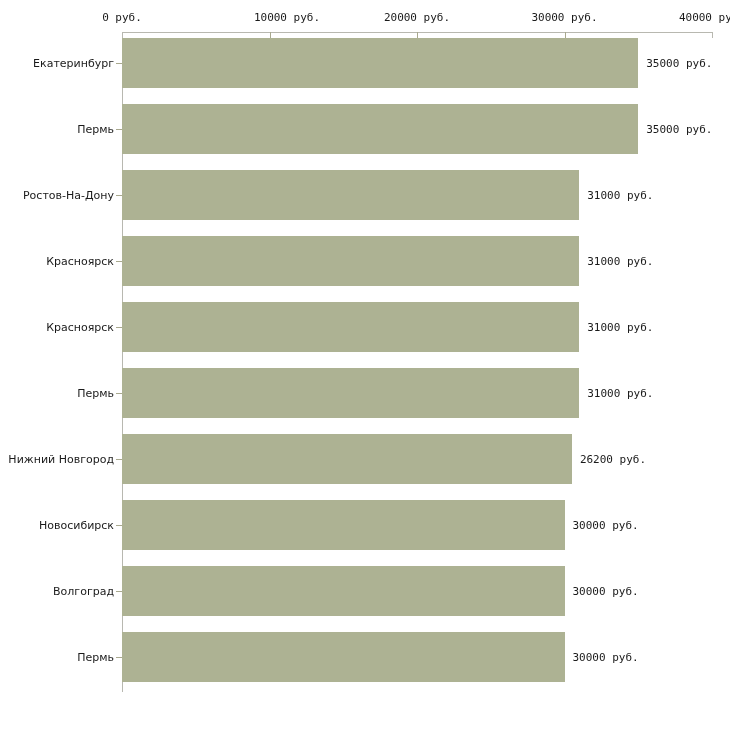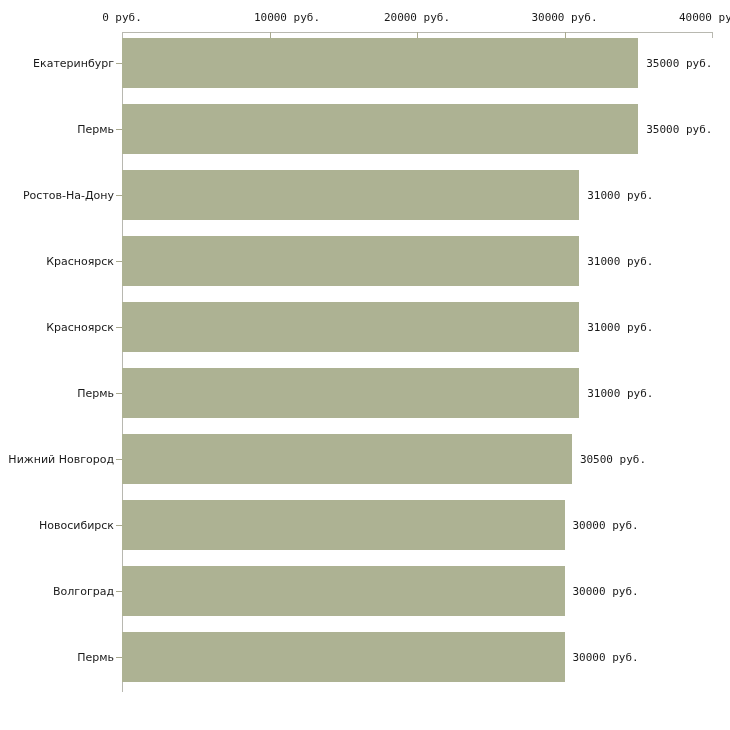--- a/index.html
+++ b/index.html
@@ -166,21 +166,21 @@
       <div class="bar-value" style="left: 646.25px; top: 129px;">35000 руб.</div>
       <div class="bar" title="Ростов-На-Дону: 31000 руб." style="top: 170px; width: 457.25px; height: 50px; background: rgb(173, 178, 147);"></div>
       <div class="bar-value" style="left: 587.25px; top: 195px;">31000 руб.</div>
       <div class="bar" title="Новосибирск: 31000 руб." style="top: 236px; width: 457.25px; height: 50px; background: rgb(173, 178, 147);"></div>
       <div class="bar-value" style="left: 587.25px; top: 261px;">31000 руб.</div>
       <div class="bar" title="Челябинск: 31000 руб." style="top: 302px; width: 457.25px; height: 50px; background: rgb(173, 178, 147);"></div>
       <div class="bar-value" style="left: 587.25px; top: 327px;">31000 руб.</div>
       <div class="bar" title="Москва: 31000 руб." style="top: 368px; width: 457.25px; height: 50px; background: rgb(173, 178, 147);"></div>
       <div class="bar-value" style="left: 587.25px; top: 393px;">31000 руб.</div>
       <div class="bar" title="Нижний Новгород: 30500 руб." style="top: 434px; width: 449.875px; height: 50px; background: rgb(173, 178, 147);"></div>
-      <div class="bar-value" style="left: 579.875px; top: 459px;">30500 руб.</div>
+      <div class="bar-value" style="left: 579.875px; top: 459px;">26200 руб.</div>
       <div class="bar" title="Красноярск: 30000 руб." style="top: 500px; width: 442.5px; height: 50px; background: rgb(173, 178, 147);"></div>
       <div class="bar-value" style="left: 572.5px; top: 525px;">30000 руб.</div>
       <div class="bar" title="Волгоград: 30000 руб." style="top: 566px; width: 442.5px; height: 50px; background: rgb(173, 178, 147);"></div>
       <div class="bar-value" style="left: 572.5px; top: 591px;">30000 руб.</div>
       <div class="bar" title="Пермь: 30000 руб." style="top: 632px; width: 442.5px; height: 50px; background: rgb(173, 178, 147);"></div>
       <div class="bar-value" style="left: 572.5px; top: 657px;">30000 руб.</div>
     </div>
 
 </div>
 

